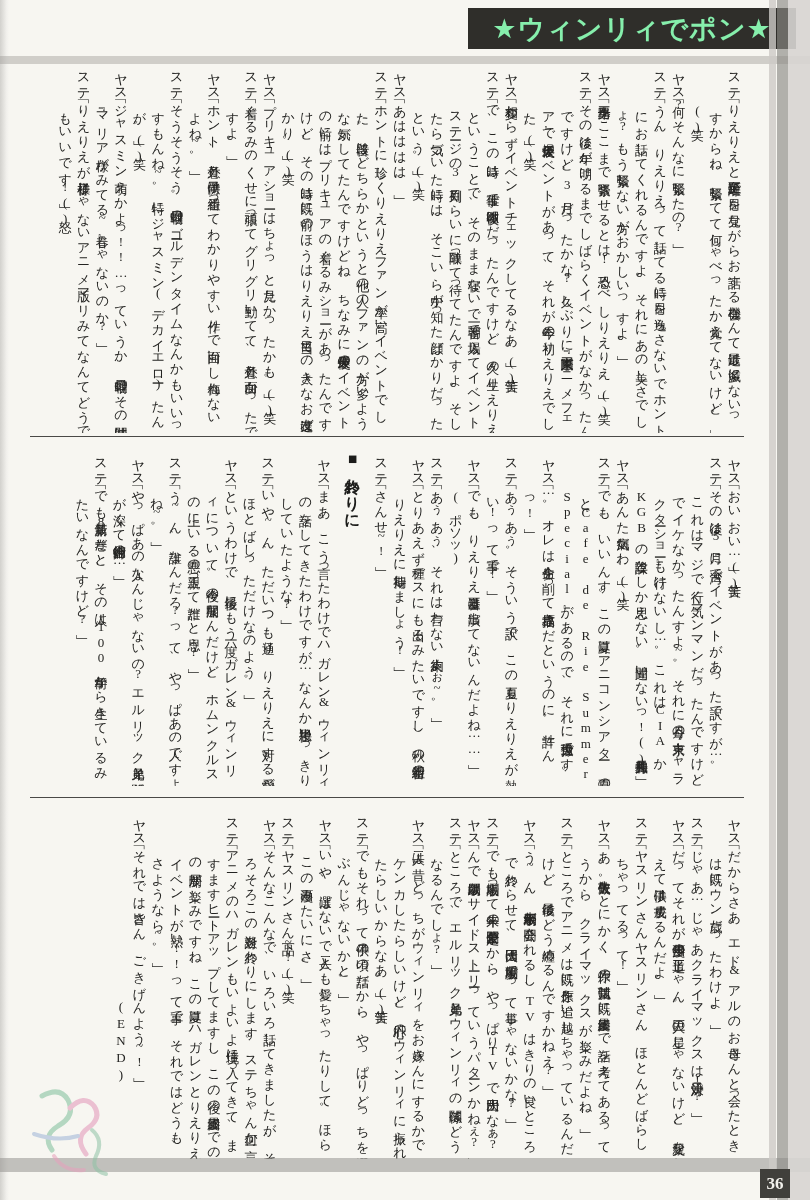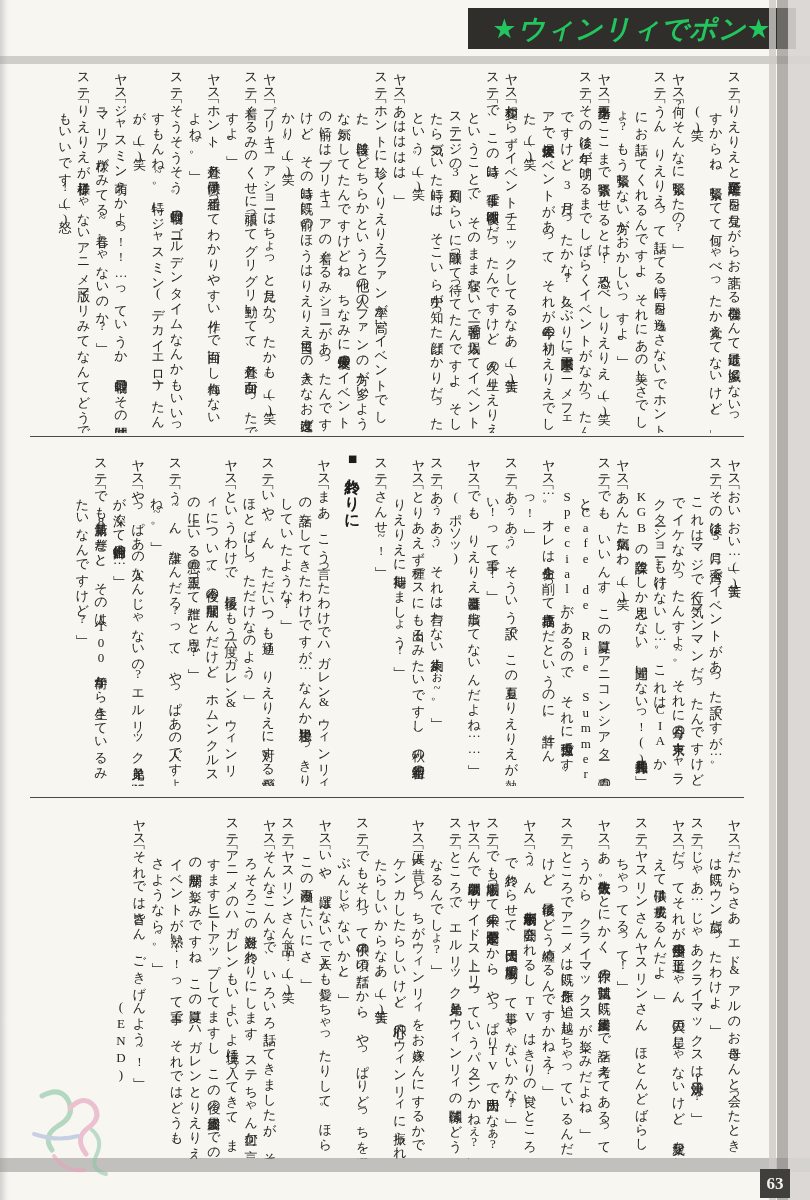--- a/index.html
+++ b/index.html
@@ -15,24 +15,24 @@
   .hband.top{top:56px;height:8px;}
   .hband.bottom{top:1158px;height:14px;background:rgba(150,148,144,.55);}
   .vstrip{position:absolute;top:0;height:1200px;z-index:6;}
   .vstrip.light{left:769px;width:7px;background:rgba(205,203,199,.8);}
   .vstrip.dark{left:777px;width:11px;background:rgba(140,138,134,.65);}
   .vstrip.outer{left:788px;width:22px;background:rgba(215,213,209,.9);}
 
   
   .banner{
     position:absolute;left:468px;top:8px;width:328px;height:41px;
-    background:#2f2e2a;color:#22c55e;z-index:5;
+    background:#2f2e2a;color:#86efac;z-index:5;
     display:flex;align-items:center;justify-content:center;
     font-family:"Liberation Sans","DejaVu Sans",sans-serif;
-    font-weight:bold;font-size:27px;letter-spacing:1px;font-style:italic;
+    font-weight:bold;font-size:27px;letter-spacing:1px;
   }
 
   
   .band{
     position:absolute;left:30px;width:713px;overflow:hidden;
     writing-mode:vertical-rl;text-orientation:upright;
     font-size:13px;line-height:18.6px;color:#242422;
     letter-spacing:.4px;z-index:3;
   }
   .band1{top:64px;height:369px;}
@@ -127,21 +127,21 @@
     <p class="utt"><span class="spk">ステ</span><span>「でもそれって子供の頃の話だから、やっぱりどっちを選ぶんじゃないかと。」</span></p>
     <p class="utt"><span class="spk">ヤス</span><span>「いや、選ばないで二人とも愛しちゃったりして。ほら、この漫画みたいにさ。」</span></p>
     <p class="utt"><span class="spk">ステ</span><span>「ヤスリンさん下品~!」(笑)</span></p>
     <p class="utt"><span class="spk">ヤス</span><span>「そんなこんなで、いろいろ話してきましたが、そろそろこの対談を終わりにします。ステちゃん何か一言。」</span></p>
     <p class="utt"><span class="spk">ステ</span><span>「アニメのハガレンもいよいよ佳境に入ってきて、ますますヒートアップしてますし、この後の最終回までの怒涛の展開が楽しみですね。この夏はハガレンとりえりえイベントが熱い!!って事で。それではどうも、さようなら~。」</span></p>
     <p class="utt"><span class="spk">ヤス</span><span>「それでは皆さん、ごきげんよう~!」</span></p>
     <p class="utt end-mark">(END)</p>
   </div>
 
 <div class="page-num">
-  <span>63</span>
+  <span>36</span>
 </div>
 
 <svg class="doodle" width="150" height="115" viewBox="0 0 150 115" aria-hidden="true">
   <path d="M28 18 q18 -10 26 4 q8 16 -10 26 q-16 10 -6 24" fill="none" stroke="#7fbf9b" stroke-width="5" stroke-linecap="round"></path>
   <path d="M56 30 q14 -14 24 -2 q8 12 -6 22 q-14 10 -2 26" fill="none" stroke="#e394b8" stroke-width="5" stroke-linecap="round"></path>
   <path d="M20 56 q24 8 44 2" fill="none" stroke="#9db4d6" stroke-width="4" stroke-linecap="round"></path>
   <path d="M78 52 q12 10 4 26 q-6 14 10 18" fill="none" stroke="#8fc3a6" stroke-width="4" stroke-linecap="round"></path>
   <path d="M40 78 q10 16 30 14" fill="none" stroke="#e8a0bc" stroke-width="4" stroke-linecap="round"></path>
 </svg>
 

